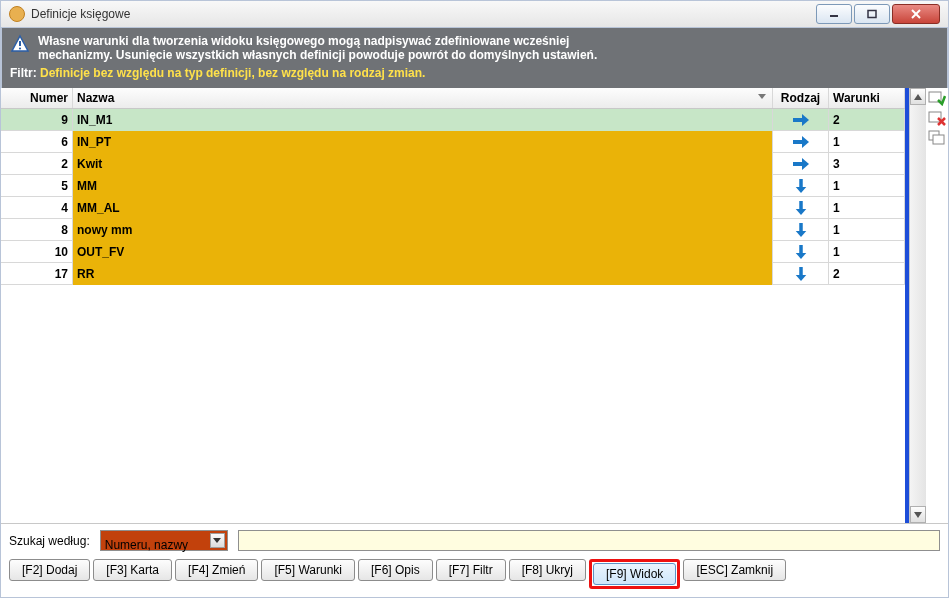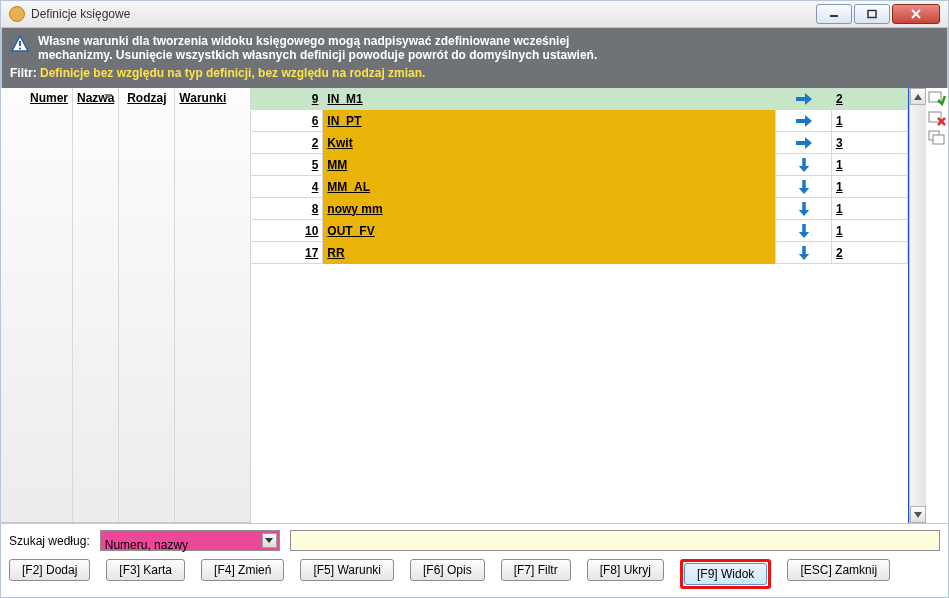--- a/index.html
+++ b/index.html
@@ -20,21 +20,21 @@
   .banner-row1 { display:flex; }
   .warn-icon { width:20px; height:20px; margin-right:8px; flex:none; }
   .banner-text { font-weight:bold; line-height:14px; }
   .banner-filter { margin-top:4px; }
   .banner-filter .lbl { font-weight:bold; }
   .banner-filter .val { color:#ffe14a; font-weight:bold; }
 
   
   .content { border:1px solid #b8c4d8; border-top:none; height:calc(598px - 28px); display:flex; flex-direction:column; }
   .grid-wrap { flex:1; display:flex; }
-  .grid { flex:1; display:flex; flex-direction:row; border-right:1px solid #1d4ed8;text-decoration:underline;}
+  .grid { flex:1; display:flex; flex-direction:column; border-right:4px solid #1d4ed8;}
   .grid-header { display:flex; background:linear-gradient(#fdfdfd,#ececec); border-bottom:1px solid #c8c8c8; font-weight:bold; }
   .grid-header .cell, .grid-row .cell { border-right:1px solid #d8d8d8; padding:3px 4px; white-space:nowrap; overflow:hidden; }
   .col-num  { width:72px; text-align:right; }
   .col-name { flex:1; text-align:left; }
   .col-kind { width:56px; text-align:center; }
   .col-war  { width:76px; text-align:left; }
   .grid-header .col-name { position:relative; }
   .sort-tri { position:absolute; right:6px; top:6px; width:0;height:0;border-left:4px solid transparent;border-right:4px solid transparent;border-top:5px solid #777;}
   .grid-body { flex:1; overflow:hidden; background:#fff; }
   .grid-row { display:flex; height:22px; align-items:center; border-bottom:1px solid #d8d8d8; }
@@ -50,26 +50,26 @@
   .vscroll .sbtn { height:17px; border:1px solid #b0b0b0; background:linear-gradient(#fdfdfd,#e0e0e0); display:flex; align-items:center; justify-content:center;}
   .vscroll .track { flex:1; }
 
   .sidebar { width:22px; display:flex; flex-direction:column; align-items:center; padding-top:2px; gap:4px;}
   .sidebar .sicon { width:18px; height:16px; }
 
   
   .bottom { border-top:1px solid #c8c8c8; padding:6px 8px 8px 8px; }
   .search-row { display:flex; align-items:center; gap:10px; margin-bottom:8px; }
   .search-label { }
-  .combo { position:relative; width:180px; height:21px; border:1px solid #8f8f8f; background:#ec4899; display:flex; align-items:center; padding:8px 18px 0 4px;}
+  .combo { position:relative; width:128px; height:21px; border:1px solid #8f8f8f; background:#c2410c; display:flex; align-items:center; padding:8px 18px 0 4px;}
   .combo .caret { position:absolute; right:2px; top:2px; width:15px; height:15px; background:linear-gradient(#fafafa,#dcdcdc); border:1px solid #9f9f9f; display:flex; align-items:center; justify-content:center;}
   .combo .caret::after { content:""; width:0;height:0;border-left:4px solid transparent;border-right:4px solid transparent;border-top:5px solid #333;}
   .search-field { flex:1; height:21px; border:1px solid #8f8f8f; background:#fffde0; }
 
-  .btn-row { display:flex; gap:16px; }
+  .btn-row { display:flex; gap:3px; }
   .btn { height:22px; padding:0 12px; border:1px solid #8c8c8c; border-radius:3px; background:linear-gradient(#fdfdfd,#e6e6e6); display:flex; align-items:center; font-size:12px; }
   .btn.focused { background:linear-gradient(#eaf4fe,#cfe6fb); border-color:#5c93c6; }
   .highlight-box { border:3px solid #e11; border-radius:3px; padding:1px; }
 </style>
 </head>
 <body>
 
 <div class="titlebar">
   <div class="icon"></div>
   <div class="title">Definicje księgowe</div>

